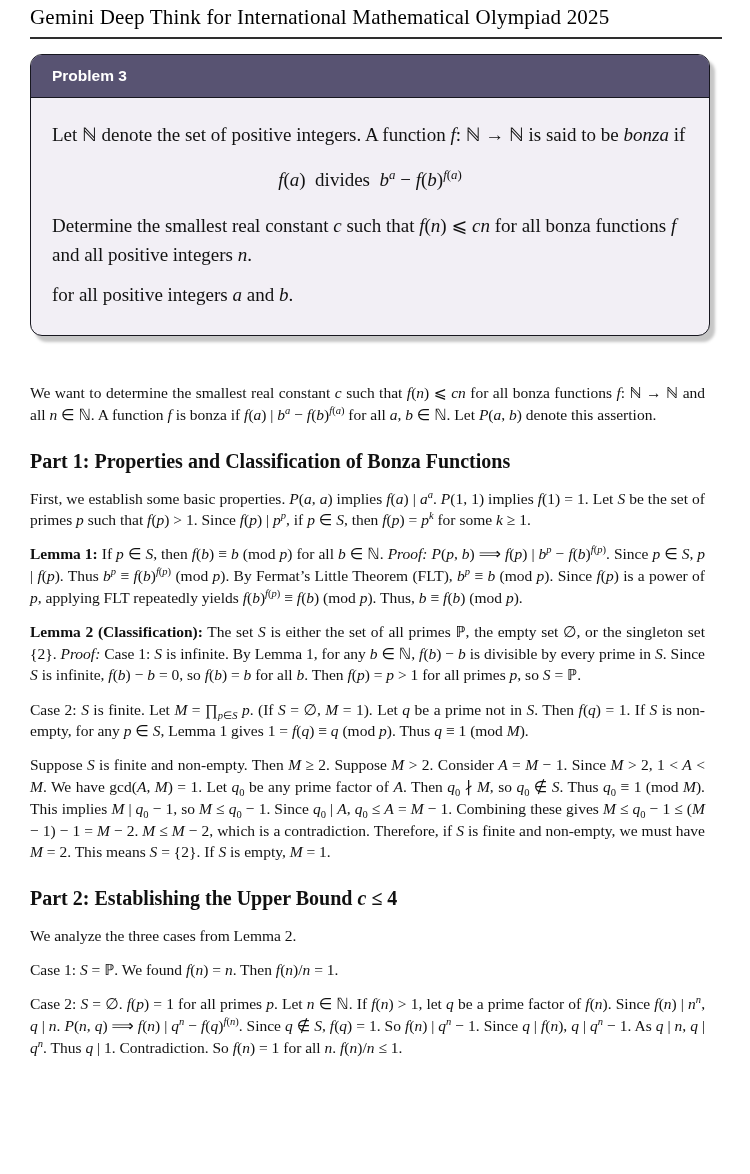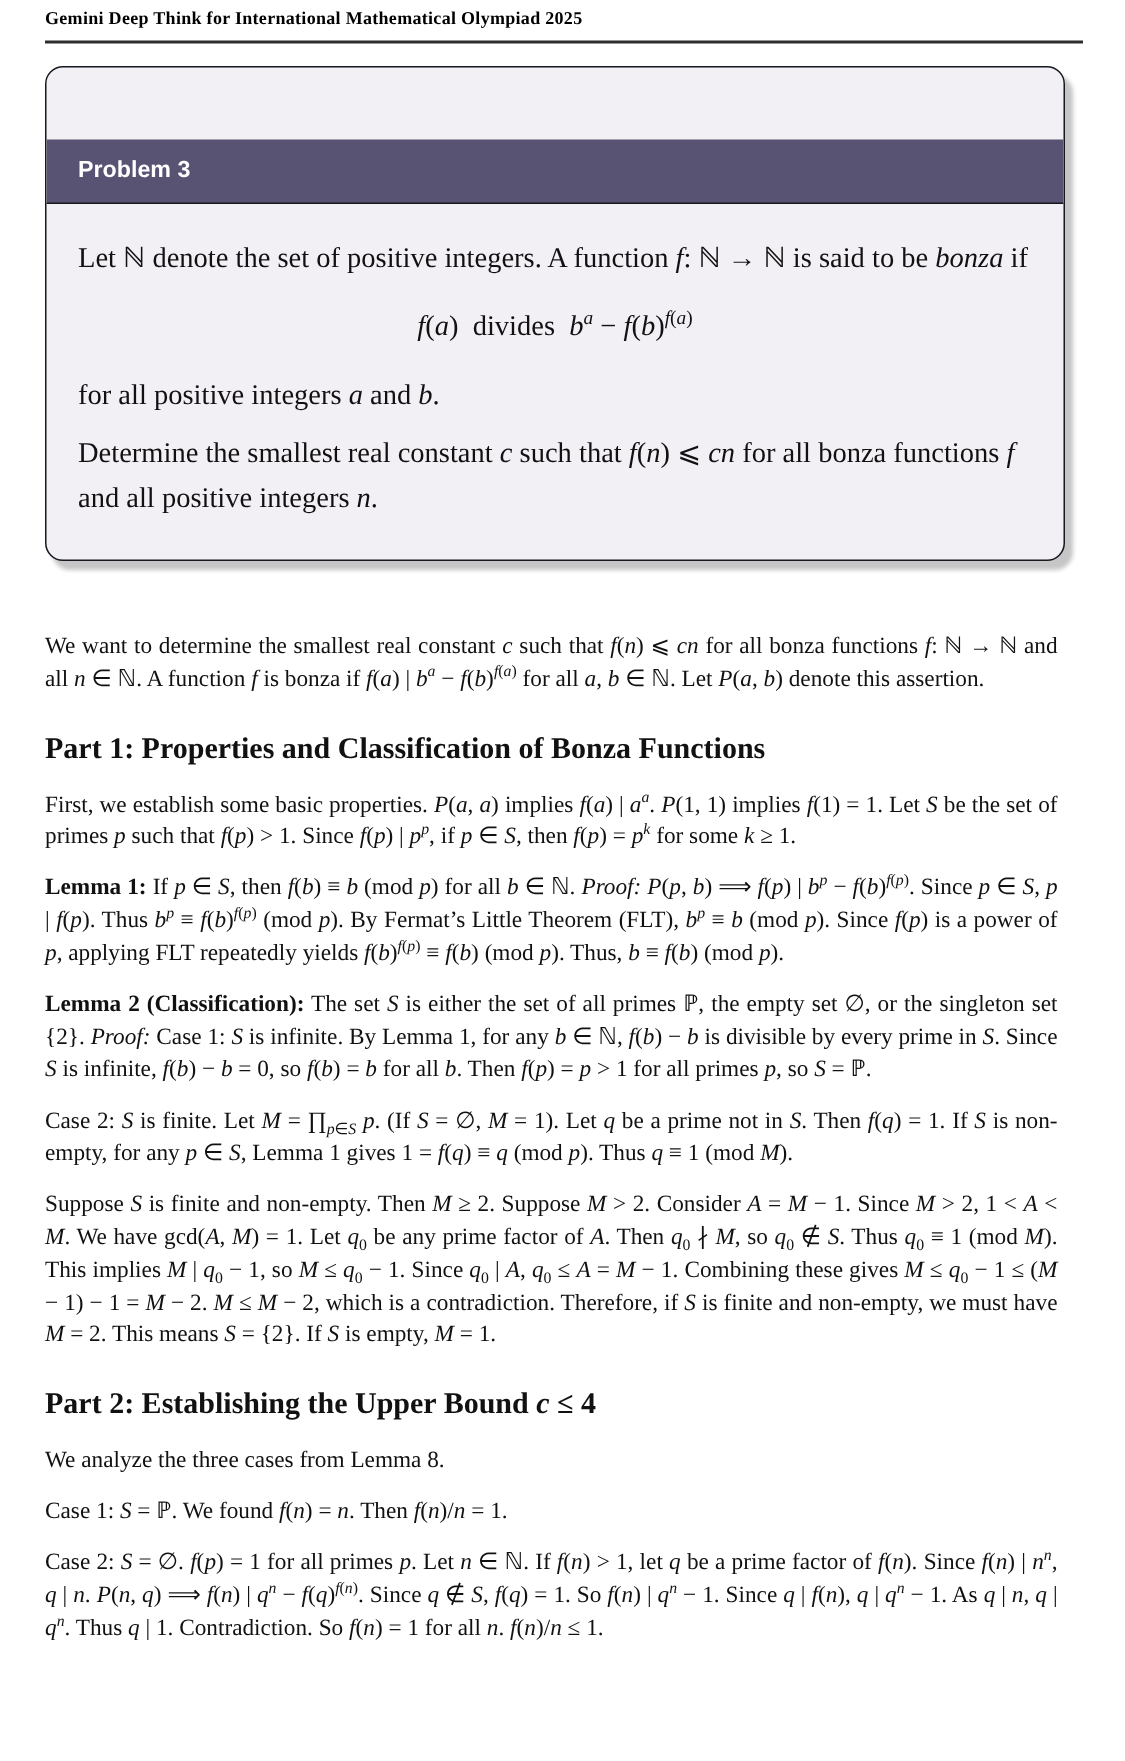--- a/index.html
+++ b/index.html
@@ -7,22 +7,22 @@
   body {
     width: 750px; height: 1174px;
     background: #ffffff;
     color: #111111;
     font-family: "Liberation Serif", serif;
     overflow: hidden;
   }
   .page { padding: 5px 0 0 30px; }
 
   .doc-title {
-    font-weight: bold;
-    font-size: 12px;
+    font-weight: normal;
+    font-size: 21px;
     letter-spacing: 0.2px;
     color: #000;
   }
   .header-rule {
     width: 692px; height: 2px;
     background: var(--rule, #2e2e2e);
     margin-top: 7px;
   }
 
   .problem-box {
@@ -35,21 +35,20 @@
     overflow: hidden;
   }
   .problem-header {
     background: var(--accent_band, #585372);
     color: #ffffff;
     font-family: "Liberation Sans", sans-serif;
     font-weight: bold;
     font-size: 15.5px;
     padding: 12px 21px;
     border-bottom: 1.6px solid var(--box_border, #17171f);
-    margin-top: 48px;
   }
   .problem-body {
     padding: 12px 21px 16px 21px;
     font-size: 19px;
     line-height: 1.55;
   }
   .problem-body p { margin: 10px 0; }
   .problem-body .equation { text-align: center; margin: 16px 0; }
 
   .solution {
@@ -77,32 +76,32 @@
     <div class="header-rule"></div>
   </header>
 
   <section class="problem-box">
     <div class="problem-header">
       <span>Problem 3</span>
     </div>
     <div class="problem-body">
       <p>Let ℕ denote the set of positive integers. A function <i>f</i>: ℕ → ℕ is said to be <i>bonza</i> if</p>
       <p class="equation"><i>f</i>(<i>a</i>)&nbsp;&nbsp;divides&nbsp;&nbsp;<i>b</i><sup><i>a</i></sup> − <i>f</i>(<i>b</i>)<sup><i>f</i>(<i>a</i>)</sup></p>
+      <p>Determine the smallest real constant <i>c</i> such that <i>f</i>(<i>n</i>) ⩽ <i>cn</i> for all bonza functions <i>f</i> and all positive integers <i>n</i>.</p>
       <p>for all positive integers <i>a</i> and <i>b</i>.</p>
-      <p>Determine the smallest real constant <i>c</i> such that <i>f</i>(<i>n</i>) ⩽ <i>cn</i> for all bonza functions <i>f</i> and all positive integers <i>n</i>.</p>
     </div>
   </section>
 
   <main class="solution">
     <p>We want to determine the smallest real constant <i>c</i> such that <i>f</i>(<i>n</i>) ⩽ <i>cn</i> for all bonza functions <i>f</i>: ℕ → ℕ and all <i>n</i> ∈ ℕ. A function <i>f</i> is bonza if <i>f</i>(<i>a</i>) | <i>b</i><sup><i>a</i></sup> − <i>f</i>(<i>b</i>)<sup><i>f</i>(<i>a</i>)</sup> for all <i>a</i>, <i>b</i> ∈ ℕ. Let <i>P</i>(<i>a</i>, <i>b</i>) denote this assertion.</p>
     <h2>Part 1: Properties and Classification of Bonza Functions</h2>
     <p>First, we establish some basic properties. <i>P</i>(<i>a</i>, <i>a</i>) implies <i>f</i>(<i>a</i>) | <i>a</i><sup><i>a</i></sup>. <i>P</i>(1, 1) implies <i>f</i>(1) = 1. Let <i>S</i> be the set of primes <i>p</i> such that <i>f</i>(<i>p</i>) &gt; 1. Since <i>f</i>(<i>p</i>) | <i>p</i><sup><i>p</i></sup>, if <i>p</i> ∈ <i>S</i>, then <i>f</i>(<i>p</i>) = <i>p</i><sup><i>k</i></sup> for some <i>k</i> ≥ 1.</p>
     <p><b>Lemma 1:</b> If <i>p</i> ∈ <i>S</i>, then <i>f</i>(<i>b</i>) ≡ <i>b</i> (mod <i>p</i>) for all <i>b</i> ∈ ℕ. <i>Proof:</i> <i>P</i>(<i>p</i>, <i>b</i>) ⟹ <i>f</i>(<i>p</i>) | <i>b</i><sup><i>p</i></sup> − <i>f</i>(<i>b</i>)<sup><i>f</i>(<i>p</i>)</sup>. Since <i>p</i> ∈ <i>S</i>, <i>p</i> | <i>f</i>(<i>p</i>). Thus <i>b</i><sup><i>p</i></sup> ≡ <i>f</i>(<i>b</i>)<sup><i>f</i>(<i>p</i>)</sup> (mod <i>p</i>). By Fermat’s Little Theorem (FLT), <i>b</i><sup><i>p</i></sup> ≡ <i>b</i> (mod <i>p</i>). Since <i>f</i>(<i>p</i>) is a power of <i>p</i>, applying FLT repeatedly yields <i>f</i>(<i>b</i>)<sup><i>f</i>(<i>p</i>)</sup> ≡ <i>f</i>(<i>b</i>) (mod <i>p</i>). Thus, <i>b</i> ≡ <i>f</i>(<i>b</i>) (mod <i>p</i>).</p>
     <p><b>Lemma 2 (Classification):</b> The set <i>S</i> is either the set of all primes ℙ, the empty set ∅, or the singleton set {2}. <i>Proof:</i> Case 1: <i>S</i> is infinite. By Lemma 1, for any <i>b</i> ∈ ℕ, <i>f</i>(<i>b</i>) − <i>b</i> is divisible by every prime in <i>S</i>. Since <i>S</i> is infinite, <i>f</i>(<i>b</i>) − <i>b</i> = 0, so <i>f</i>(<i>b</i>) = <i>b</i> for all <i>b</i>. Then <i>f</i>(<i>p</i>) = <i>p</i> &gt; 1 for all primes <i>p</i>, so <i>S</i> = ℙ.</p>
     <p>Case 2: <i>S</i> is finite. Let <i>M</i> = ∏<sub><i>p</i>∈<i>S</i></sub> <i>p</i>. (If <i>S</i> = ∅, <i>M</i> = 1). Let <i>q</i> be a prime not in <i>S</i>. Then <i>f</i>(<i>q</i>) = 1. If <i>S</i> is non-empty, for any <i>p</i> ∈ <i>S</i>, Lemma 1 gives 1 = <i>f</i>(<i>q</i>) ≡ <i>q</i> (mod <i>p</i>). Thus <i>q</i> ≡ 1 (mod <i>M</i>).</p>
     <p>Suppose <i>S</i> is finite and non-empty. Then <i>M</i> ≥ 2. Suppose <i>M</i> &gt; 2. Consider <i>A</i> = <i>M</i> − 1. Since <i>M</i> &gt; 2, 1 &lt; <i>A</i> &lt; <i>M</i>. We have gcd(<i>A</i>, <i>M</i>) = 1. Let <i>q</i><sub>0</sub> be any prime factor of <i>A</i>. Then <i>q</i><sub>0</sub> ∤ <i>M</i>, so <i>q</i><sub>0</sub> ∉ <i>S</i>. Thus <i>q</i><sub>0</sub> ≡ 1 (mod <i>M</i>). This implies <i>M</i> | <i>q</i><sub>0</sub> − 1, so <i>M</i> ≤ <i>q</i><sub>0</sub> − 1. Since <i>q</i><sub>0</sub> | <i>A</i>, <i>q</i><sub>0</sub> ≤ <i>A</i> = <i>M</i> − 1. Combining these gives <i>M</i> ≤ <i>q</i><sub>0</sub> − 1 ≤ (<i>M</i> − 1) − 1 = <i>M</i> − 2. <i>M</i> ≤ <i>M</i> − 2, which is a contradiction. Therefore, if <i>S</i> is finite and non-empty, we must have <i>M</i> = 2. This means <i>S</i> = {2}. If <i>S</i> is empty, <i>M</i> = 1.</p>
     <h2>Part 2: Establishing the Upper Bound <i>c</i> ≤ 4</h2>
-    <p>We analyze the three cases from Lemma 8.</p>
+    <p>We analyze the three cases from Lemma 2.</p>
     <p>Case 1: <i>S</i> = ℙ. We found <i>f</i>(<i>n</i>) = <i>n</i>. Then <i>f</i>(<i>n</i>)/<i>n</i> = 1.</p>
     <p>Case 2: <i>S</i> = ∅. <i>f</i>(<i>p</i>) = 1 for all primes <i>p</i>. Let <i>n</i> ∈ ℕ. If <i>f</i>(<i>n</i>) &gt; 1, let <i>q</i> be a prime factor of <i>f</i>(<i>n</i>). Since <i>f</i>(<i>n</i>) | <i>n</i><sup><i>n</i></sup>, <i>q</i> | <i>n</i>. <i>P</i>(<i>n</i>, <i>q</i>) ⟹ <i>f</i>(<i>n</i>) | <i>q</i><sup><i>n</i></sup> − <i>f</i>(<i>q</i>)<sup><i>f</i>(<i>n</i>)</sup>. Since <i>q</i> ∉ <i>S</i>, <i>f</i>(<i>q</i>) = 1. So <i>f</i>(<i>n</i>) | <i>q</i><sup><i>n</i></sup> − 1. Since <i>q</i> | <i>f</i>(<i>n</i>), <i>q</i> | <i>q</i><sup><i>n</i></sup> − 1. As <i>q</i> | <i>n</i>, <i>q</i> | <i>q</i><sup><i>n</i></sup>. Thus <i>q</i> | 1. Contradiction. So <i>f</i>(<i>n</i>) = 1 for all <i>n</i>. <i>f</i>(<i>n</i>)/<i>n</i> ≤ 1.</p>
   </main>
 
 </div>
 
 </body></html>

